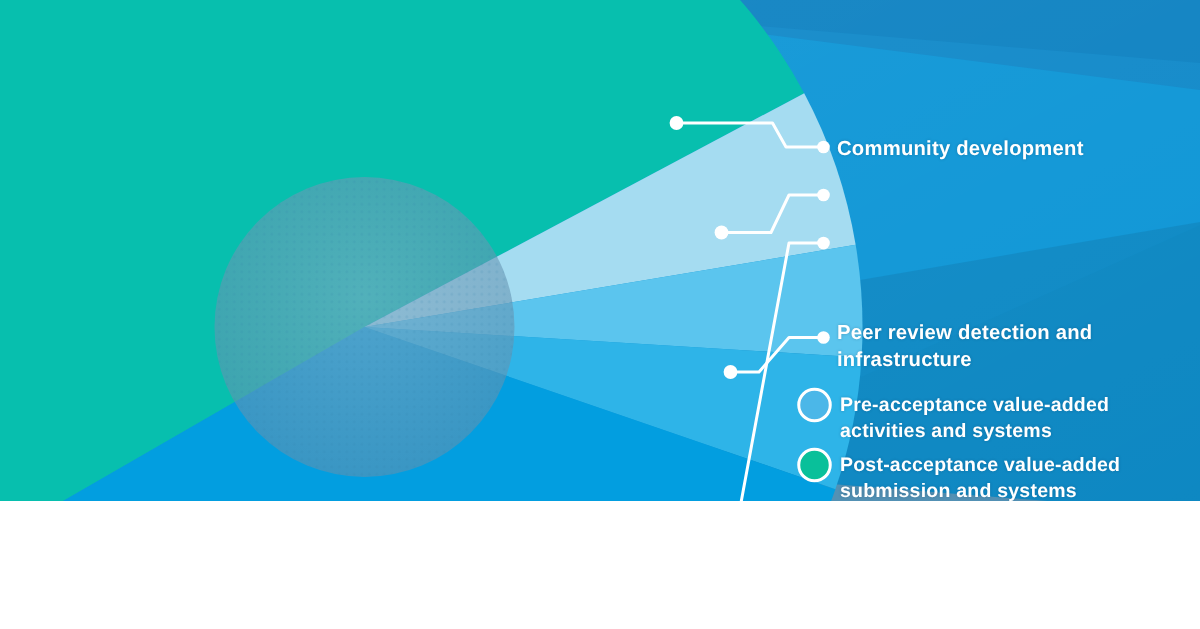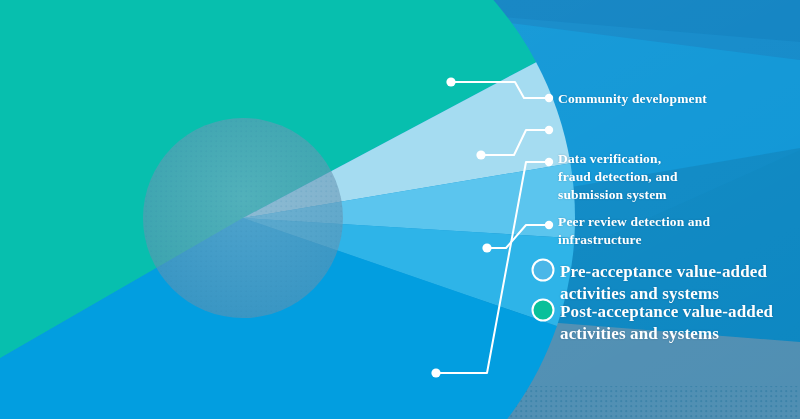--- a/index.html
+++ b/index.html
@@ -3,23 +3,23 @@
 <meta charset="utf-8">
 <style>
   html, body {
     margin: 0;
     padding: 0;
     background: #ffffff;
   }
   #stage {
     position: relative;
     width: 800px;
-    height: 419px;
+    height: 334px;
     overflow: hidden;
-    font-family: Liberation Serif, serif;
+    font-family: Liberation Sans, sans-serif;
   }
   #stage svg.layer {
     position: absolute;
     left: 0;
     top: 0;
     width: 800px;
     height: 419px;
   }
   .labels {
     position: absolute;
@@ -33,21 +33,21 @@
     font-size: 13.5px;
     font-weight: bold;
     line-height: 1.32;
     letter-spacing: 0.15px;
     text-shadow: 0 0 2px rgba(0,40,70,0.25);
     white-space: pre-line;
   }
   .legend-label {
     position: absolute;
     color: #ffffff;
-    font-size: 17px;
+    font-size: 13px;
     font-weight: bold;
     line-height: 1.32;
     letter-spacing: 0.15px;
     text-shadow: 0 0 2px rgba(0,40,70,0.25);
     white-space: pre-line;
   }
 </style>
 </head>
 <body>
 
@@ -132,24 +132,21 @@
         <circle cx="549" cy="225" r="4.2" fill="#ffffff"></circle>
       </g>
     <g id="legend-markers">
         <circle cx="543" cy="270" r="10.5" fill="#4BB7E8" stroke="#ffffff" stroke-width="2"></circle>
         <circle cx="543" cy="310" r="10.5" fill="#09C09A" stroke="#ffffff" stroke-width="2"></circle>
       </g>
   </svg>
 
   <div class="labels">
     <div class="callout-label" style="left: 558px; top: 90px;">Community development</div>
-    <div class="callout-label" style="left: 558px; top: 150px;">Data verification,
-fraud detection, and
-submission system</div>
     <div class="callout-label" style="left: 558px; top: 213px;">Peer review detection and
 infrastructure</div>
 
     <div class="legend-label" style="left: 560px; top: 261px;">Pre-acceptance value-added
 activities and systems</div>
     <div class="legend-label" style="left: 560px; top: 301px;">Post-acceptance value-added
-activities and systems</div>
+submission and systems</div>
   </div>
 </div>
 
 </body></html>

